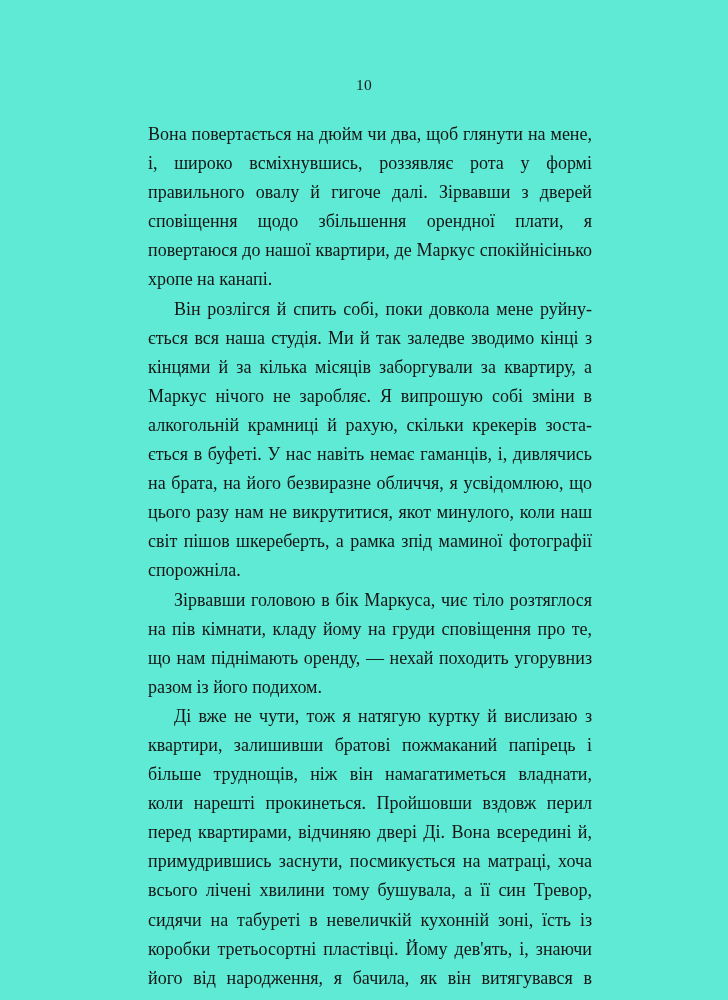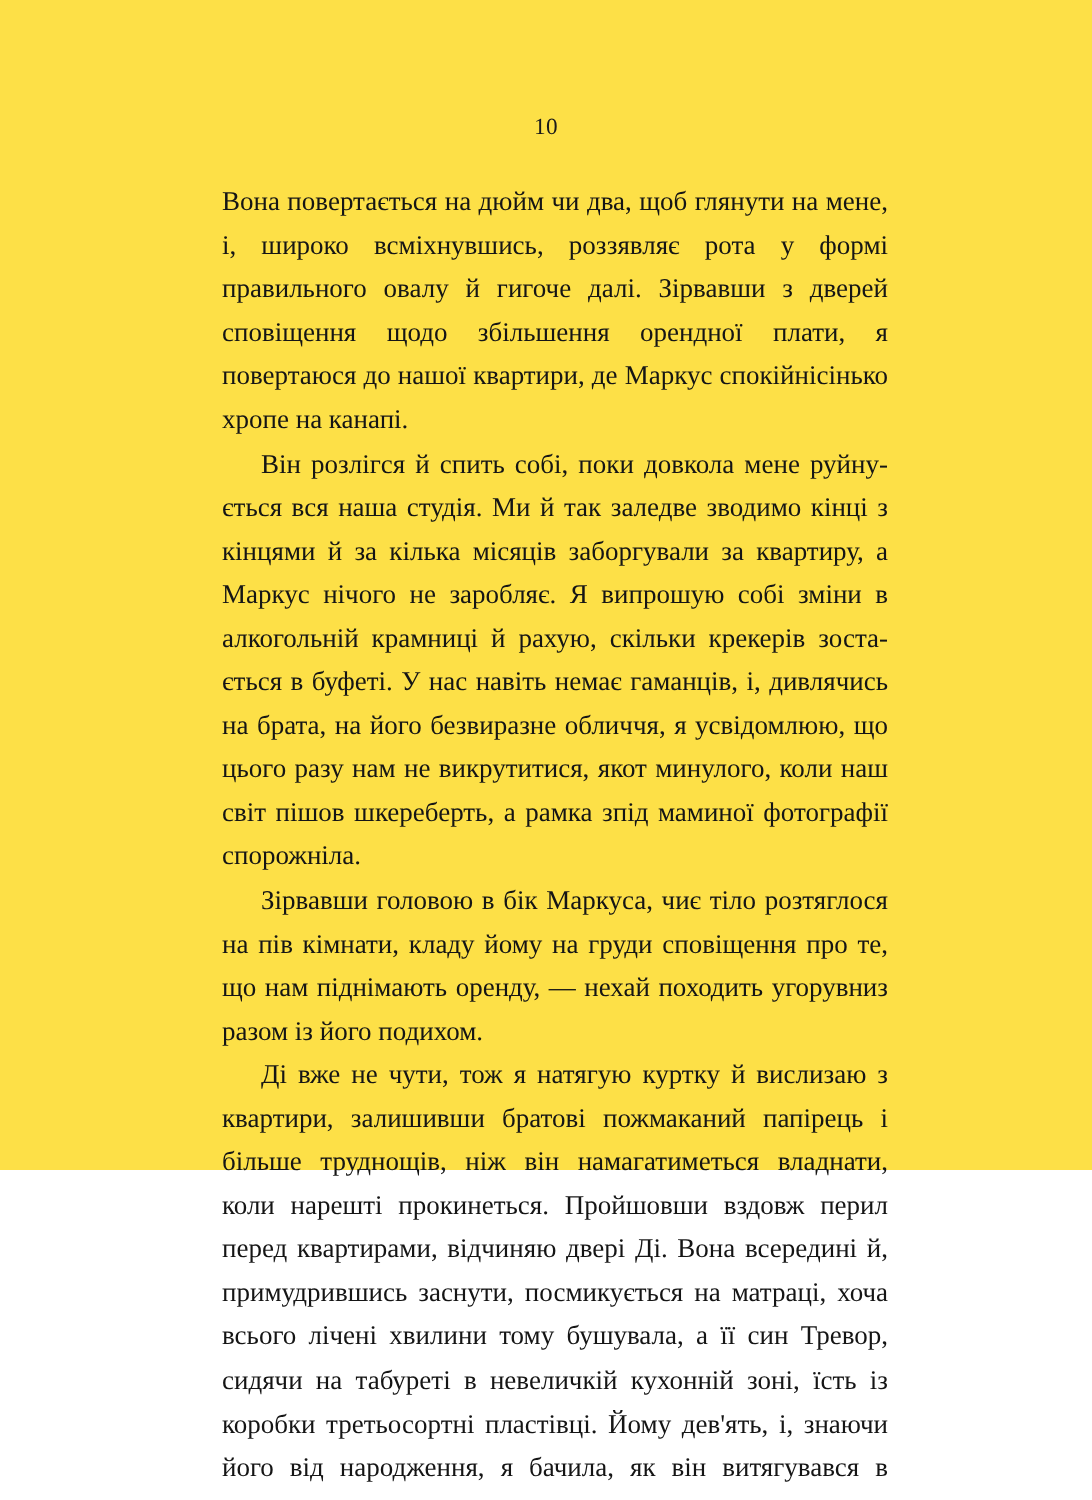--- a/index.html
+++ b/index.html
@@ -10,23 +10,23 @@
   body {
     width: 728px;
     height: 1000px;
     font-family: "Liberation Serif", "DejaVu Serif", serif;
     color: #111111;
     overflow: hidden;
   }
   .page {
     position: relative;
     width: 728px;
-    height: 780px;
+    height: 1000px;
     box-sizing: border-box;
-    background: #fde047;
+    background: #5eead4;
   }
   .page-number {
     position: absolute;
     top: 76px;
     left: 0;
     width: 728px;
     text-align: center;
     font-size: 15.5px;
     letter-spacing: 0.2px;
     color: #1a1a1a;

